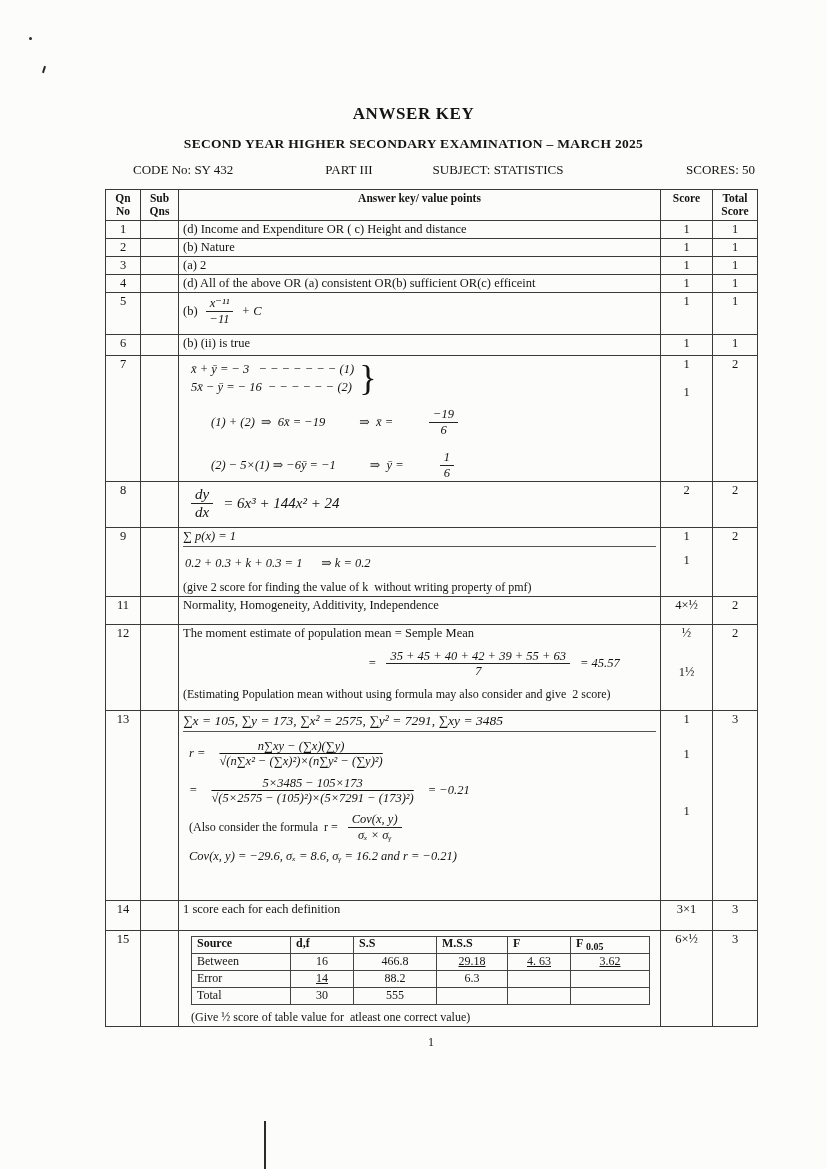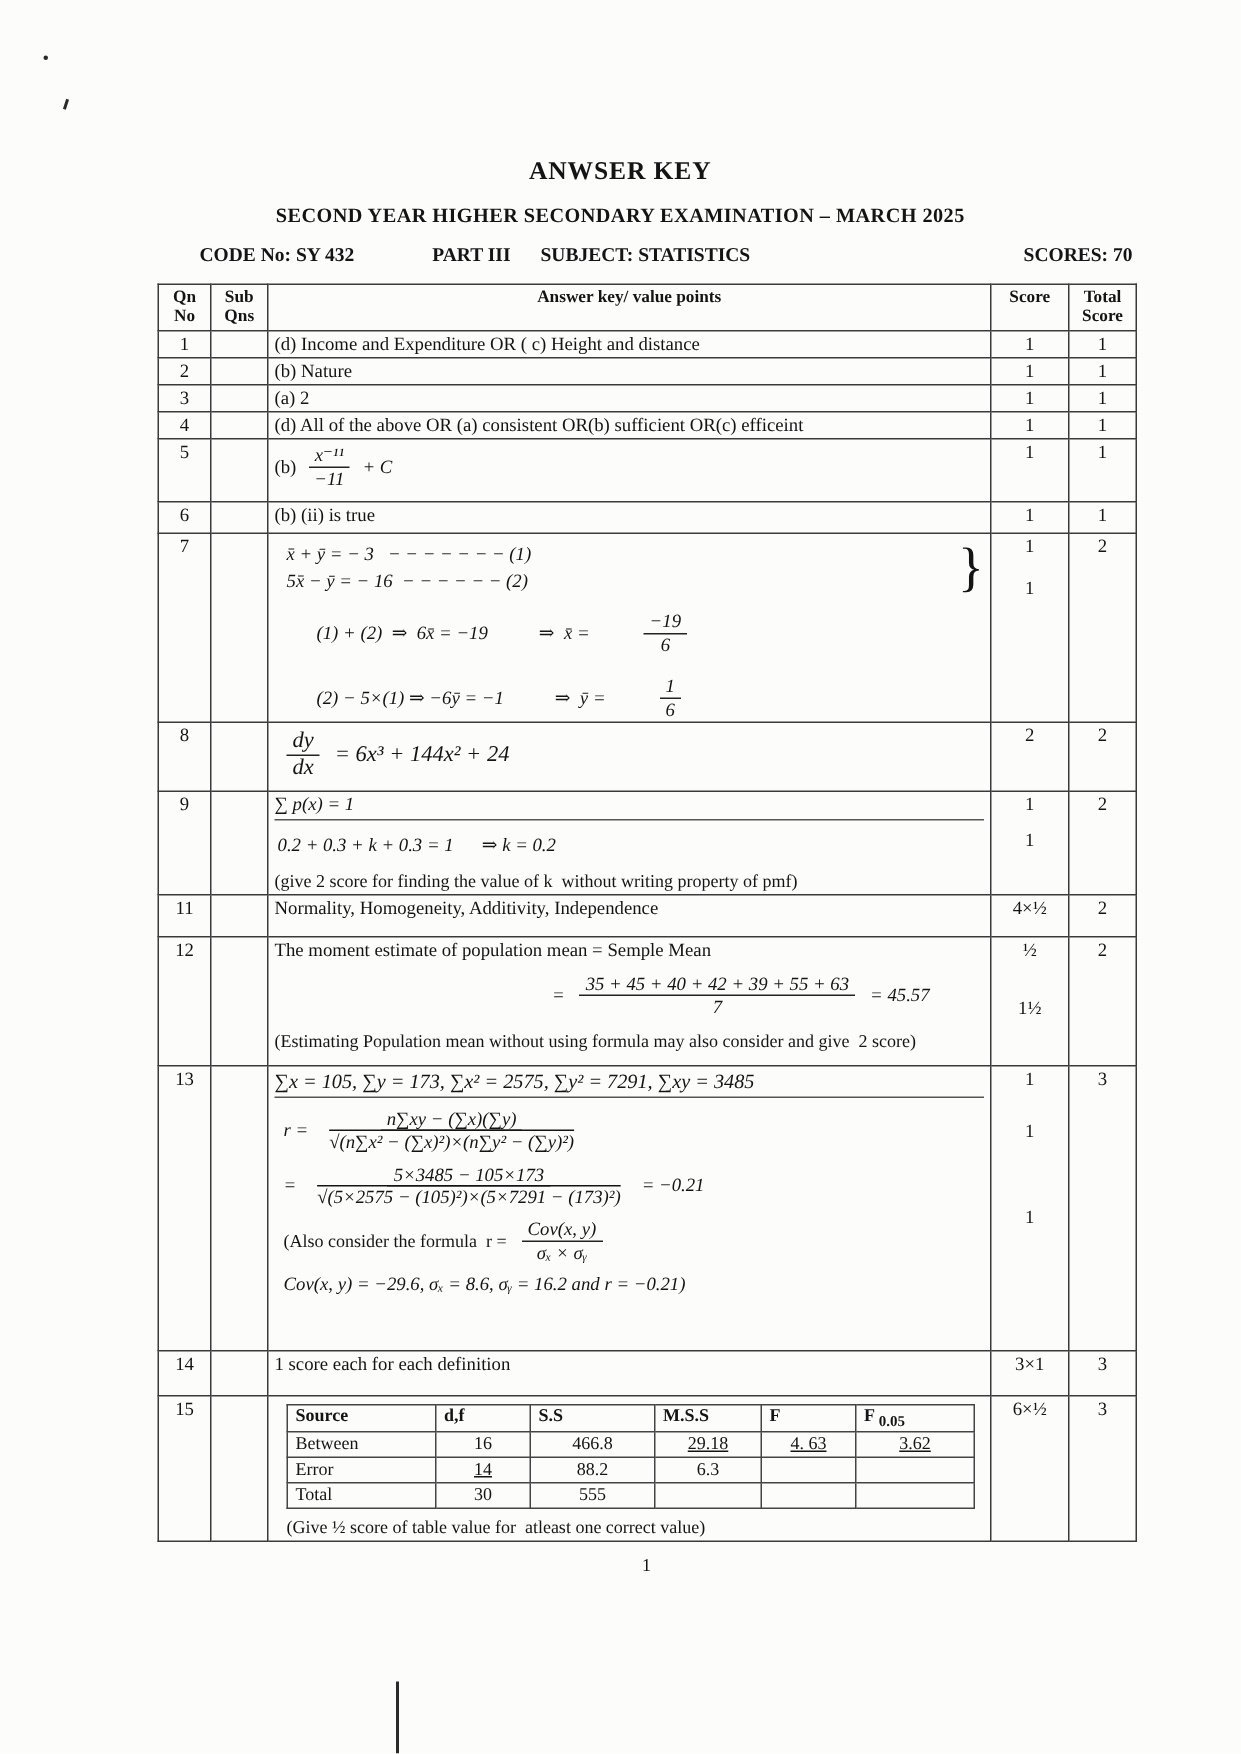--- a/index.html
+++ b/index.html
@@ -15,21 +15,21 @@
   .artifact { position:absolute; background:#2a2a2a; }
   .dot1 { left:29px; top:37px; width:3px; height:3px; border-radius:50%; }
   .dot2 { left:43px; top:66px; width:2px; height:7px; transform:rotate(18deg); }
   .bottom-mark { left:264px; top:1121px; width:2px; height:48px; }
 
   
   .doc-header { padding-top:104px; text-align:center; }
   .title { font-size:17px; font-weight:bold; letter-spacing:0.6px; }
   .subtitle { font-size:13.5px; font-weight:bold; margin-top:12px; letter-spacing:0.3px; }
   .meta { width:652px; margin:10px 0 0 105px; display:flex; align-items:baseline;
-          font-size:13px; font-weight:bold; text-align:left; }
+          font-size:13px; font-weight:normal; text-align:left;gap:40px; }
   .meta .code { margin-left:28px; }
   .meta .part { margin-left:52px; }
   .meta .subject { margin-left:20px; }
   .meta .scores { margin-left:auto; margin-right:2px; }
 
   
   table.main { margin:11px 0 0 105px; width:652px; border-collapse:collapse;
                font-size:12.5px; table-layout:fixed; }
   table.main th, table.main td { border:1px solid #3a3a3a; padding:1px 4px; vertical-align:top; }
   table.main th { font-size:11.5px; font-weight:bold; text-align:center; padding:2px 1px; line-height:1.15; }
@@ -53,21 +53,21 @@
   
   tr.rh16 { height:16px; } tr.rh15 { height:15px; } tr.rh18 { height:18px; }
   tr.rh21 { height:21px; } tr.rh28 { height:28px; } tr.rh30 { height:30px; }
   tr.rh33 { height:33px; } tr.rh42 { height:42px; } tr.rh46 { height:46px; }
   tr.rh64 { height:64px; } tr.rh86 { height:86px; } tr.rh92 { height:92px; }
   tr.rh106 { height:106px; } tr.rh190 { height:190px; }
 
   .r5wrap { display:flex; align-items:center; gap:6px; margin:2px 0; }
   .r8wrap { display:flex; align-items:center; gap:8px; font-size:15px; margin:3px 0 0 6px; }
 
-  .sys { display:flex; align-items:center; margin:3px 0 0 8px;justify-content:space-between; }
+  .sys { display:flex; align-items:center; margin:3px 0 0 8px; }
   .sys-eqs div { line-height:18px; }
   .brace { font-size:36px; font-weight:400; line-height:1; margin-left:5px; }
   .step7 { display:flex; align-items:center; gap:34px; margin:11px 0 0 28px; }
   .step7 + .step7 { margin-top:13px; }
 
   .subline { border-bottom:1px solid #555; padding-bottom:2px; }
   .r9l2 { margin:8px 0 0 2px; }
   .r9note { margin-top:9px; }
 
   .r12eq { display:flex; align-items:center; gap:8px; margin:8px 0 8px 185px; }
@@ -106,21 +106,21 @@
   <div class="artifact dot2"></div>
   <div class="artifact bottom-mark"></div>
 
   <div class="doc-header">
     <div class="title" data-bind="header.title">ANWSER KEY</div>
     <div class="subtitle" data-bind="header.subtitle">SECOND YEAR HIGHER SECONDARY EXAMINATION – MARCH 2025</div>
     <div class="meta">
       <span class="code" data-bind="header.code">CODE No: SY 432</span>
       <span class="part" data-bind="header.part">PART III</span>
       <span class="subject" data-bind="header.subject">SUBJECT: STATISTICS</span>
-      <span class="scores" data-bind="header.scores">SCORES: 70</span>
+      <span class="scores" data-bind="header.scores">SCORES: 50</span>
     </div>
   </div>
 
   <table class="main">
     <colgroup>
       <col style="width:35px">
         <col style="width:38px">
         <col style="width:482px">
         <col style="width:52px">
         <col style="width:45px">

